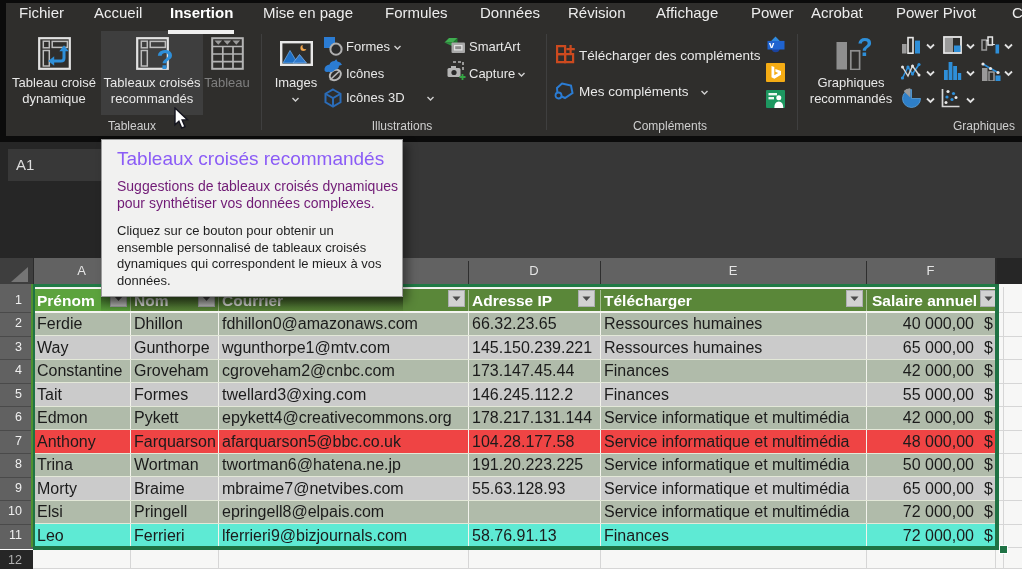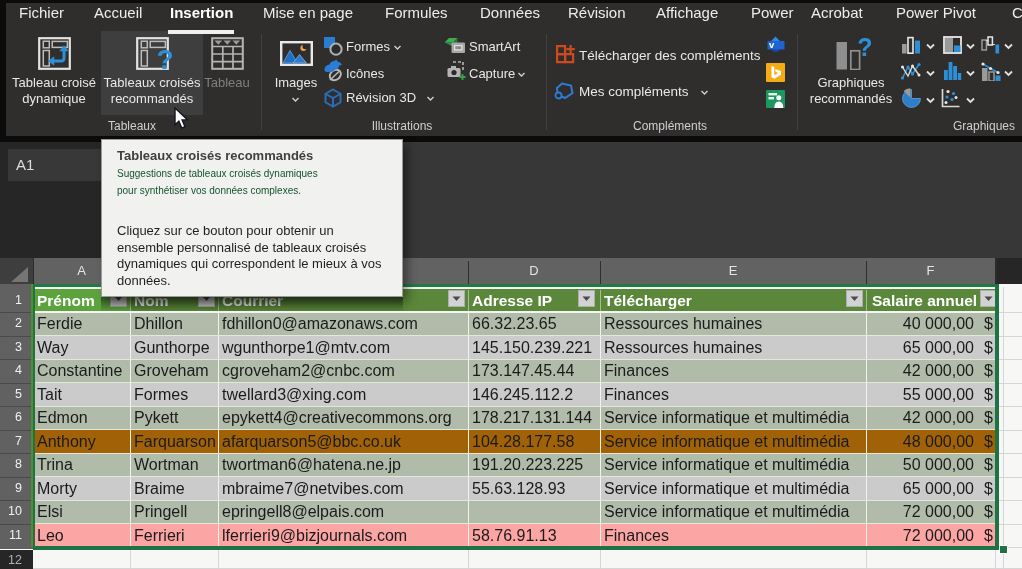--- a/index.html
+++ b/index.html
@@ -105,21 +105,21 @@
   <ellipse cx="13.3" cy="17" rx="6" ry="4.8" fill="none" stroke="#b9b9b9" stroke-width="1.9" transform="rotate(-38 13.3 17)"></ellipse>
   <path d="M8 22 L17 13.5" stroke="#b9b9b9" stroke-width="1.6"></path>
   <path d="M2.5 12.5 Q2 7.5 7.5 6.5 Q8.5 3 12.5 3 L14.2 1.3 L15.5 3.6 Q18.8 4.2 20 6.8 L17 7.8 Q17 11.2 13 11.8 Q10.5 15 6.2 13.8 Q4 14.8 2.5 12.5 Z" fill="#2b7cd3"></path>
 </svg>
 <div class="rowlbl" style="left:346px;top:66px">Icônes</div>
 
 <svg class="a" style="left:323px;top:88px" width="20" height="20" viewBox="0 0 20 20">
   <path d="M10 1.5 L17.5 5.75 L17.5 14.25 L10 18.5 L2.5 14.25 L2.5 5.75 Z" fill="none" stroke="#2b6cb8" stroke-width="2"></path>
   <path d="M2.8 6 L10 10 L17.2 6 M10 10 L10 18" fill="none" stroke="#2b6cb8" stroke-width="2"></path>
 </svg>
-<div class="rowlbl" style="left:346px;top:90px">Révision 3D</div>
+<div class="rowlbl" style="left:346px;top:90px">Icônes 3D</div>
 <svg class="chev" style="left:426px;top:94px" viewBox="0 0 9 9">
     <path d="M1.5 3 L4.5 6 L7.5 3" stroke="#d0d0d0" stroke-width="1.4" fill="none"></path>
   </svg>
 
 <svg class="a" style="left:444px;top:37px" width="22" height="17" viewBox="0 0 22 17">
   <path d="M0.5 5.5 L5 1 L13.5 1 L9 5.5 Z" fill="#3fae50"></path>
   <path d="M9 5.5 L13.5 1 L13.5 7 L9 9.5 Z" fill="#1e7e2f"></path>
   <path d="M0.5 5.5 L9 5.5 L9 9.5 Z" fill="#2c9440"></path>
   <rect x="7.5" y="5.5" width="13.5" height="10.5" rx="1" fill="#a8a8a8"></rect>
   <rect x="10" y="8" width="8.5" height="5.5" fill="#e2e2e2"></rect>
@@ -397,21 +397,21 @@
     </div>
     <div class="row" style="top:406px;background:#b0bbaa">
       <div class="cell" style="left:4px">Edmon</div>
       <div class="cell" style="left:101px">Pykett</div>
       <div class="cell" style="left:189px">epykett4@creativecommons.org</div>
       <div class="cell" style="left:439px">178.217.131.144</div>
       <div class="cell" style="left:571px">Service informatique et multimédia</div>
       <div class="cell" style="left:700px;width:241px;text-align:right">42 000,00</div>
       <div class="cell" style="left:951px">$</div>
     </div>
-    <div class="row" style="top:429.5px;background:#a16207">
+    <div class="row" style="top:429.5px;background:#ef4444">
       <div class="cell" style="left:4px">Anthony</div>
       <div class="cell" style="left:101px">Farquarson</div>
       <div class="cell" style="left:189px">afarquarson5@bbc.co.uk</div>
       <div class="cell" style="left:439px">104.28.177.58</div>
       <div class="cell" style="left:571px">Service informatique et multimédia</div>
       <div class="cell" style="left:700px;width:241px;text-align:right">48 000,00</div>
       <div class="cell" style="left:951px">$</div>
     </div>
     <div class="row" style="top:453px;background:#b0bbaa">
       <div class="cell" style="left:4px">Trina</div>
@@ -432,21 +432,21 @@
       <div class="cell" style="left:951px">$</div>
     </div>
     <div class="row" style="top:500px;background:#b0bbaa">
       <div class="cell" style="left:4px">Elsi</div>
       <div class="cell" style="left:101px">Pringell</div>
       <div class="cell" style="left:189px">epringell8@elpais.com</div>
       <div class="cell" style="left:571px">Service informatique et multimédia</div>
       <div class="cell" style="left:700px;width:241px;text-align:right">72 000,00</div>
       <div class="cell" style="left:951px">$</div>
     </div>
-    <div class="row" style="top:523.5px;background:#fca5a5">
+    <div class="row" style="top:523.5px;background:#5eead4">
       <div class="cell" style="left:4px">Leo</div>
       <div class="cell" style="left:101px">Ferrieri</div>
       <div class="cell" style="left:189px">lferrieri9@bizjournals.com</div>
       <div class="cell" style="left:439px">58.76.91.13</div>
       <div class="cell" style="left:571px">Finances</div>
       <div class="cell" style="left:700px;width:241px;text-align:right">72 000,00</div>
       <div class="cell" style="left:951px">$</div>
     </div>
     <div class="a" style="left:130px;top:290px;width:1px;height:21px;background:rgba(255,255,255,0.45)"></div>
     <div class="a" style="left:130px;top:312px;width:1px;height:235px;background:#f2f3ec"></div>
@@ -499,19 +499,19 @@
     <div class="a" style="left:0;top:500px;width:31px;height:1px;background:#4a4a4a"></div>
     <div class="rn" style="top:500px;height:23.5px;line-height:23.5px">10</div>
     <div class="a" style="left:0;top:523.5px;width:31px;height:1px;background:#4a4a4a"></div>
     <div class="rn" style="top:523.5px;height:23.5px;line-height:23.5px">11</div>
     <div class="a" style="left:0;top:549.5px;width:33px;height:19.5px;background:#262626"></div>
     <div class="rn" style="top:549.5px;height:20px;line-height:20px;color:#b0b0b0">12</div>
   </div>
 
 <div class="a" style="left:101px;top:297px;width:302px;height:14px;background:linear-gradient(rgba(8,10,4,0.5),rgba(8,10,4,0.05))"></div>
 <div class="a" style="left:101px;top:139px;width:302px;height:158px;background:#f1f1f0;border:1px solid #9b9b9b;box-sizing:border-box;box-shadow:5px 5px 9px rgba(0,0,0,0.38)"></div>
-<div class="a" style="left:117px;top:148px;font-size:13px;font-weight:bold;color:#404040">Tableaux croisés recommandés</div>
-<div class="a" style="left:117px;top:166px;width:285px;font-size:10px;color:#14532d;line-height:16.7px">Suggestions de tableaux croisés dynamiques<br>pour synthétiser vos données complexes.</div>
+<div class="a" style="left:117px;top:148px;font-size:19px;font-weight:normal;color:#8b5cf6">Tableaux croisés recommandés</div>
+<div class="a" style="left:117px;top:178px;width:285px;font-size:14px;color:#701a75;line-height:16.7px">Suggestions de tableaux croisés dynamiques<br>pour synthétiser vos données complexes.</div>
 <div class="a" style="left:117px;top:223px;width:290px;font-size:13px;color:#1f1f1f;line-height:16.7px">Cliquez sur ce bouton pour obtenir un<br>ensemble personnalisé de tableaux croisés<br>dynamiques qui correspondent le mieux à vos<br>données.</div>
 
 <svg class="a" style="left:174px;top:107px" width="17" height="24" viewBox="0 0 17 24">
   <path d="M1 1 L1 17.8 L4.9 14.2 L7.7 21 L11 19.6 L8.1 12.9 L13.4 12.7 Z" fill="#fff" stroke="#15151f" stroke-width="1.4"></path>
 </svg>
 
 </body></html>

